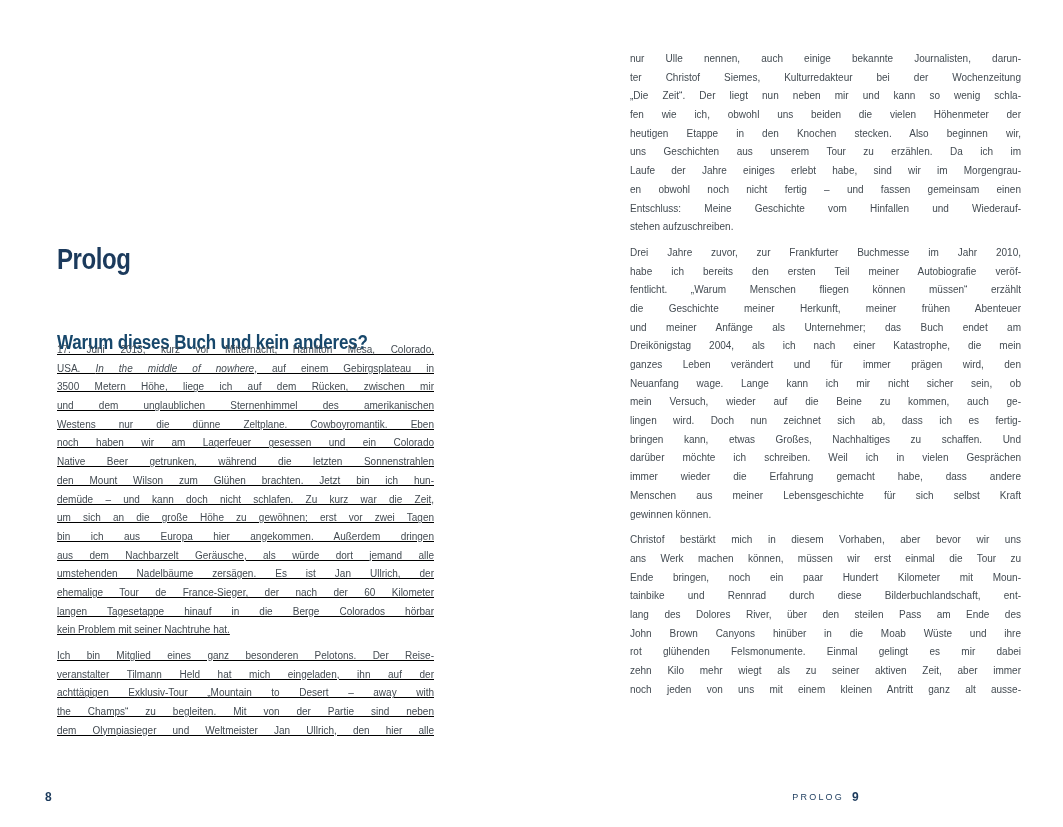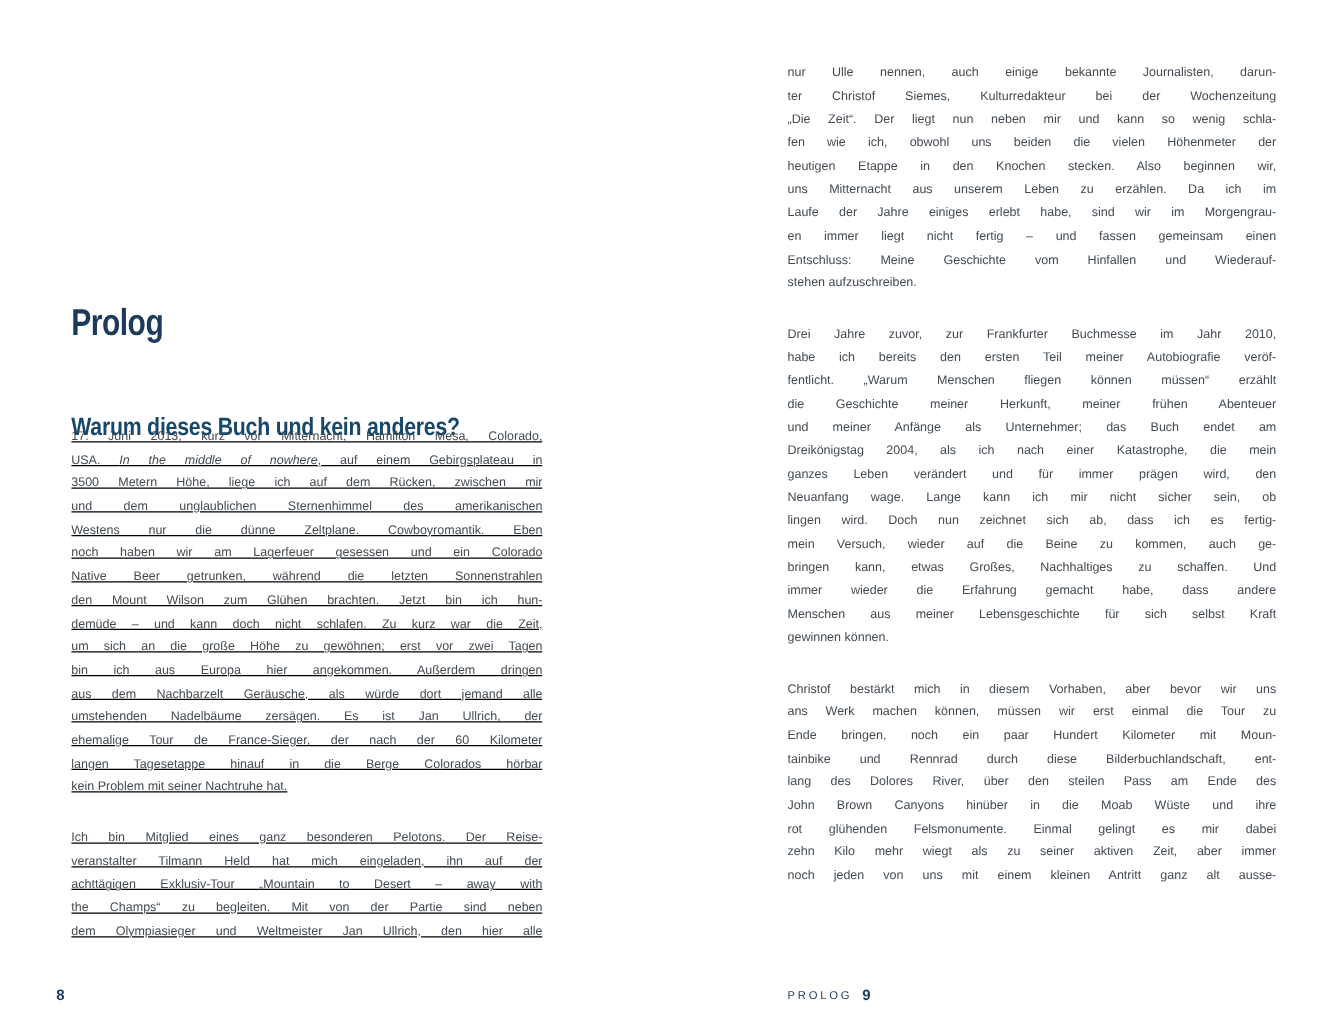--- a/index.html
+++ b/index.html
@@ -28,41 +28,41 @@
     color: #17476b;
     letter-spacing: -0.2px;
     transform: scaleX(0.85); transform-origin: 0 50%;
     white-space: nowrap;
   }
 
   .body-block { position: absolute; left: 0; right: 0; }
   .page-left  .body-block { top: 341px; text-decoration: underline; }
   .page-right .body-block { top: 50px; }
 
-  .paragraph + .paragraph { margin-top: 22px; }
+  .paragraph + .paragraph { margin-top: 7px; }
   .line {
     height: 18.7px; line-height: 18.7px;
     font-size: 10px;
     color: #434b52;
     text-align: justify;
     text-align-last: justify;
     overflow: hidden;
     white-space: normal;
   }
   .line.last-line { text-align-last: left; }
 
   .footer {
     position: absolute; top: 788px; left: 0; right: 0;
     height: 16px; line-height: 16px;
   }
   .page-num {
     font-size: 12px; font-weight: bold; color: #1b3a5c;
   }
   .page-left .footer { left: -12px; }
-  .page-right .footer { text-align: left; }
+  .page-right .footer { text-align: center; }
   .chapter-label {
     font-size: 9px; color: #1b3a5c;
     letter-spacing: 2.2px;
     text-transform: uppercase;
     margin-right: 8px;
     vertical-align: 1px;
   }
 </style>
 </head>
 <body>
@@ -103,38 +103,39 @@
 </div>
 
 <div class="page page-right">
   <div class="body-block">
       <div class="paragraph">
         <div class="line">nur Ulle nennen, auch einige bekannte Journalisten, darun-</div>
         <div class="line">ter Christof Siemes, Kulturredakteur bei der Wochenzeitung</div>
         <div class="line">„Die Zeit“. Der liegt nun neben mir und kann so wenig schla-</div>
         <div class="line">fen wie ich, obwohl uns beiden die vielen Höhenmeter der</div>
         <div class="line">heutigen Etappe in den Knochen stecken. Also beginnen wir,</div>
-        <div class="line">uns Mitternacht aus unserem Leben zu erzählen. Da ich im</div>
+        <div class="line">uns Geschichten aus unserem Tour zu erzählen. Da ich im</div>
         <div class="line">Laufe der Jahre einiges erlebt habe, sind wir im Morgengrau-</div>
-        <div class="line">en immer liegt nicht fertig – und fassen gemeinsam einen</div>
+        <div class="line">en obwohl noch nicht fertig – und fassen gemeinsam einen</div>
         <div class="line">Entschluss: Meine Geschichte vom Hinfallen und Wiederauf-</div>
         <div class="line last-line">stehen aufzuschreiben.</div>
       </div>
       <div class="paragraph">
         <div class="line">Drei Jahre zuvor, zur Frankfurter Buchmesse im Jahr 2010,</div>
         <div class="line">habe ich bereits den ersten Teil meiner Autobiografie veröf-</div>
         <div class="line">fentlicht. „Warum Menschen fliegen können müssen“ erzählt</div>
         <div class="line">die Geschichte meiner Herkunft, meiner frühen Abenteuer</div>
         <div class="line">und meiner Anfänge als Unternehmer; das Buch endet am</div>
         <div class="line">Dreikönigstag 2004, als ich nach einer Katastrophe, die mein</div>
         <div class="line">ganzes Leben verändert und für immer prägen wird, den</div>
         <div class="line">Neuanfang wage. Lange kann ich mir nicht sicher sein, ob</div>
+        <div class="line">mein Versuch, wieder auf die Beine zu kommen, auch ge-</div>
         <div class="line">lingen wird. Doch nun zeichnet sich ab, dass ich es fertig-</div>
-        <div class="line">mein Versuch, wieder auf die Beine zu kommen, auch ge-</div>
         <div class="line">bringen kann, etwas Großes, Nachhaltiges zu schaffen. Und</div>
+        <div class="line">darüber möchte ich schreiben. Weil ich in vielen Gesprächen</div>
         <div class="line">immer wieder die Erfahrung gemacht habe, dass andere</div>
         <div class="line">Menschen aus meiner Lebensgeschichte für sich selbst Kraft</div>
         <div class="line last-line">gewinnen können.</div>
       </div>
       <div class="paragraph">
         <div class="line">Christof bestärkt mich in diesem Vorhaben, aber bevor wir uns</div>
         <div class="line">ans Werk machen können, müssen wir erst einmal die Tour zu</div>
         <div class="line">Ende bringen, noch ein paar Hundert Kilometer mit Moun-</div>
         <div class="line">tainbike und Rennrad durch diese Bilderbuchlandschaft, ent-</div>
         <div class="line">lang des Dolores River, über den steilen Pass am Ende des</div>

